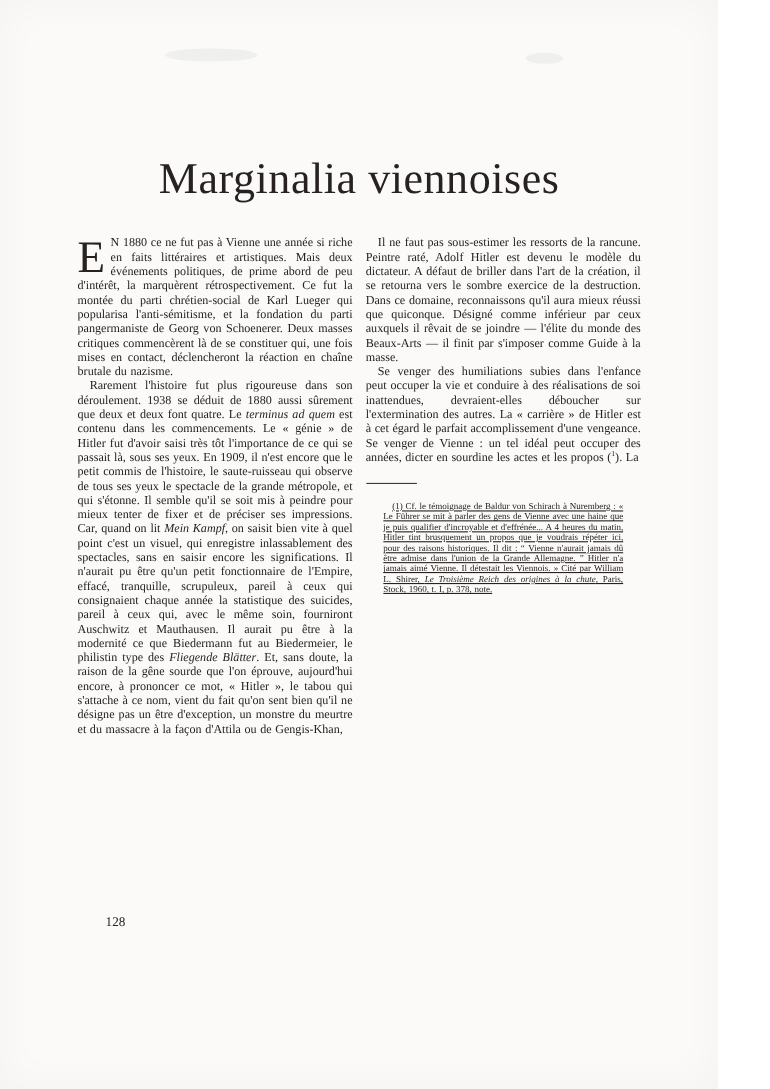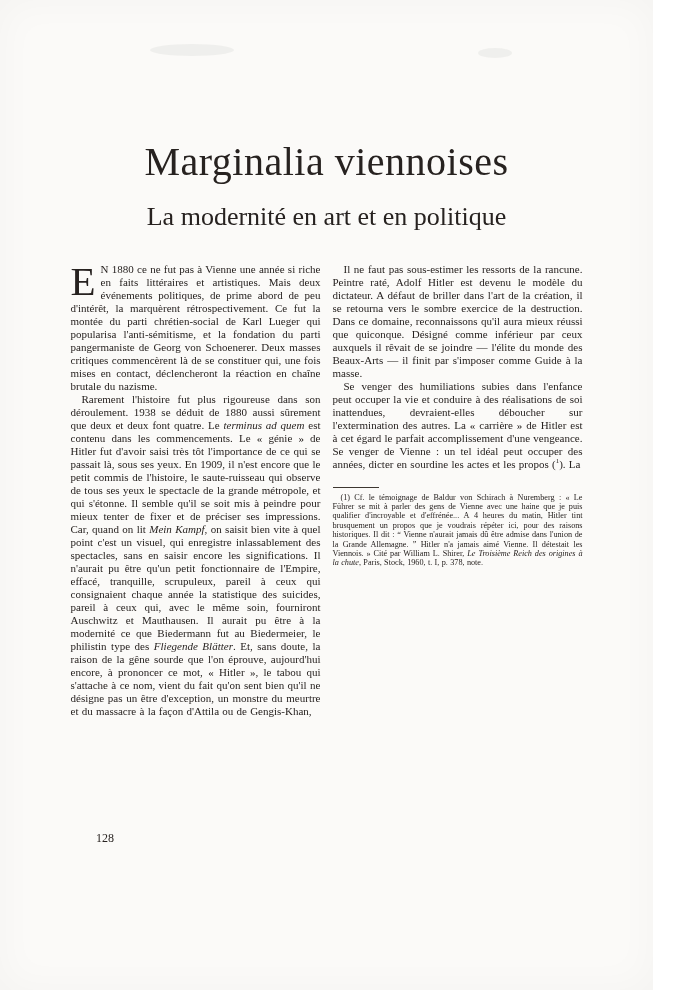--- a/index.html
+++ b/index.html
@@ -76,44 +76,44 @@
     line-height: 1.1;
   }
 
   .fnrule {
     width: 46px;
     height: 0;
     border-top: 1px solid #3d3731;
     margin: 16px 0 5px;
   }
   p.footnote {
-    margin: 0;
+    margin: 16px;
     font-size: 8.2px;
     line-height: 9.4px;
     text-align: justify;
     text-indent: 8px;
     word-spacing: 0.3px;
+    text-decoration: underline;
   }
 
   .page-number {
     position: absolute;
     left: 96px;
     top: 831px;
     font-size: 12px;
   }
 </style>
 </head>
 <body>
 
 <div class="page">
   <div class="smudge s1"></div>
   <div class="smudge s2"></div>
 
   <h1 class="title">Marginalia viennoises</h1>
-  <h2 class="subtitle">La modernité en art et en politique</h2>
 
   <div class="columns">
     <div class="col">
         <p class="para"><span class="dropcap">E</span><span>N 1880 ce ne fut pas à Vienne une année si riche en faits littéraires et artistiques. Mais deux événements politiques, de prime abord de peu d'intérêt, la marquèrent rétrospectivement. Ce fut la montée du parti chrétien-social de Karl Lueger qui popularisa l'anti-sémitisme, et la fondation du parti pangermaniste de Georg von Schoenerer. Deux masses critiques commencèrent là de se constituer qui, une fois mises en contact, déclencheront la réaction en chaîne brutale du nazisme.</span></p>
         <p class="para indent"><span>Rarement l'histoire fut plus rigoureuse dans son déroulement. 1938 se déduit de 1880 aussi sûrement que deux et deux font quatre. Le </span><span class="it">terminus ad quem</span><span> est contenu dans les commencements. Le « génie » de Hitler fut d'avoir saisi très tôt l'importance de ce qui se passait là, sous ses yeux. En 1909, il n'est encore que le petit commis de l'histoire, le saute-ruisseau qui observe de tous ses yeux le spectacle de la grande métropole, et qui s'étonne. Il semble qu'il se soit mis à peindre pour mieux tenter de fixer et de préciser ses impressions. Car, quand on lit </span><span class="it">Mein Kampf</span><span>, on saisit bien vite à quel point c'est un visuel, qui enregistre inlassablement des spectacles, sans en saisir encore les significations. Il n'aurait pu être qu'un petit fonctionnaire de l'Empire, effacé, tranquille, scrupuleux, pareil à ceux qui consignaient chaque année la statistique des suicides, pareil à ceux qui, avec le même soin, fourniront Auschwitz et Mauthausen. Il aurait pu être à la modernité ce que Biedermann fut au Biedermeier, le philistin type des </span><span class="it">Fliegende Blätter</span><span>. Et, sans doute, la raison de la gêne sourde que l'on éprouve, aujourd'hui encore, à prononcer ce mot, « Hitler », le tabou qui s'attache à ce nom, vient du fait qu'on sent bien qu'il ne désigne pas un être d'exception, un monstre du meurtre et du massacre à la façon d'Attila ou de Gengis-Khan,</span></p>
       </div>
     <div class="col">
         <p class="para indent"><span>Il ne faut pas sous-estimer les ressorts de la rancune. Peintre raté, Adolf Hitler est devenu le modèle du dictateur. A défaut de briller dans l'art de la création, il se retourna vers le sombre exercice de la destruction. Dans ce domaine, reconnaissons qu'il aura mieux réussi que quiconque. Désigné comme inférieur par ceux auxquels il rêvait de se joindre — l'élite du monde des Beaux-Arts — il finit par s'imposer comme Guide à la masse.</span></p>
         <p class="para indent"><span>Se venger des humiliations subies dans l'enfance peut occuper la vie et conduire à des réalisations de soi inattendues, devraient-elles déboucher sur l'extermination des autres. La « carrière » de Hitler est à cet égard le parfait accomplissement d'une vengeance. Se venger de Vienne : un tel idéal peut occuper des années, dicter en sourdine les actes et les propos (</span><sup>1</sup><span>). La</span></p>
         <div class="fnrule"></div>

